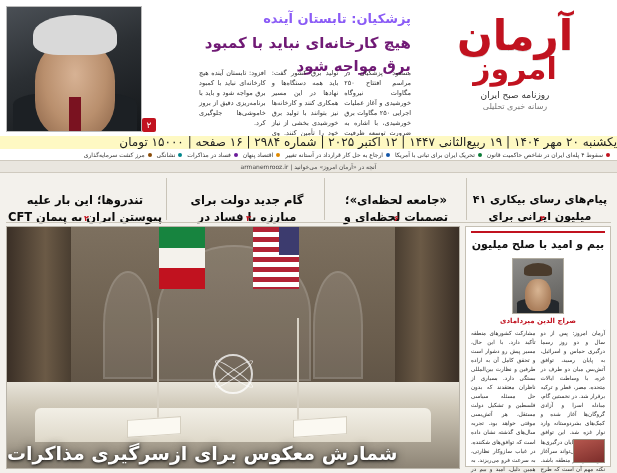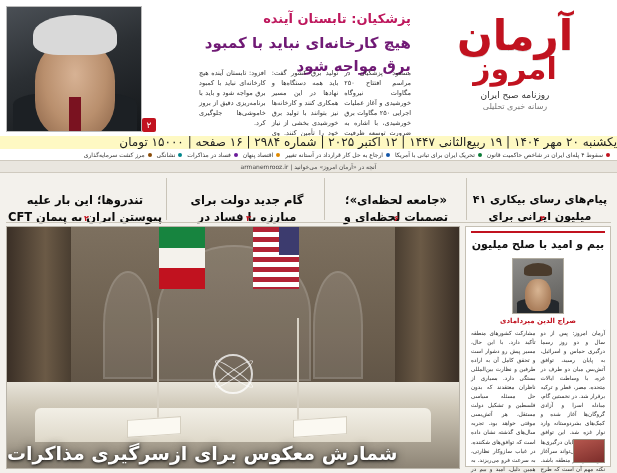--- a/index.html
+++ b/index.html
@@ -70,21 +70,21 @@
   .lead-headline {
     position: absolute;
     top: 10px;
     right: 206px;
     width: 210px;
     text-align: right;
   }
   .lead-kicker {
     font-size: 13px;
     font-weight: bold;
-    color: #be185d;
+    color: #8b5cf6;
     line-height: 1.4;
   }
   .lead-title {
     font-size: 15px;
     font-weight: bold;
     color: #701a75;
     line-height: 1.5;
     margin-top: 4px;
   }
   .lead-body {

